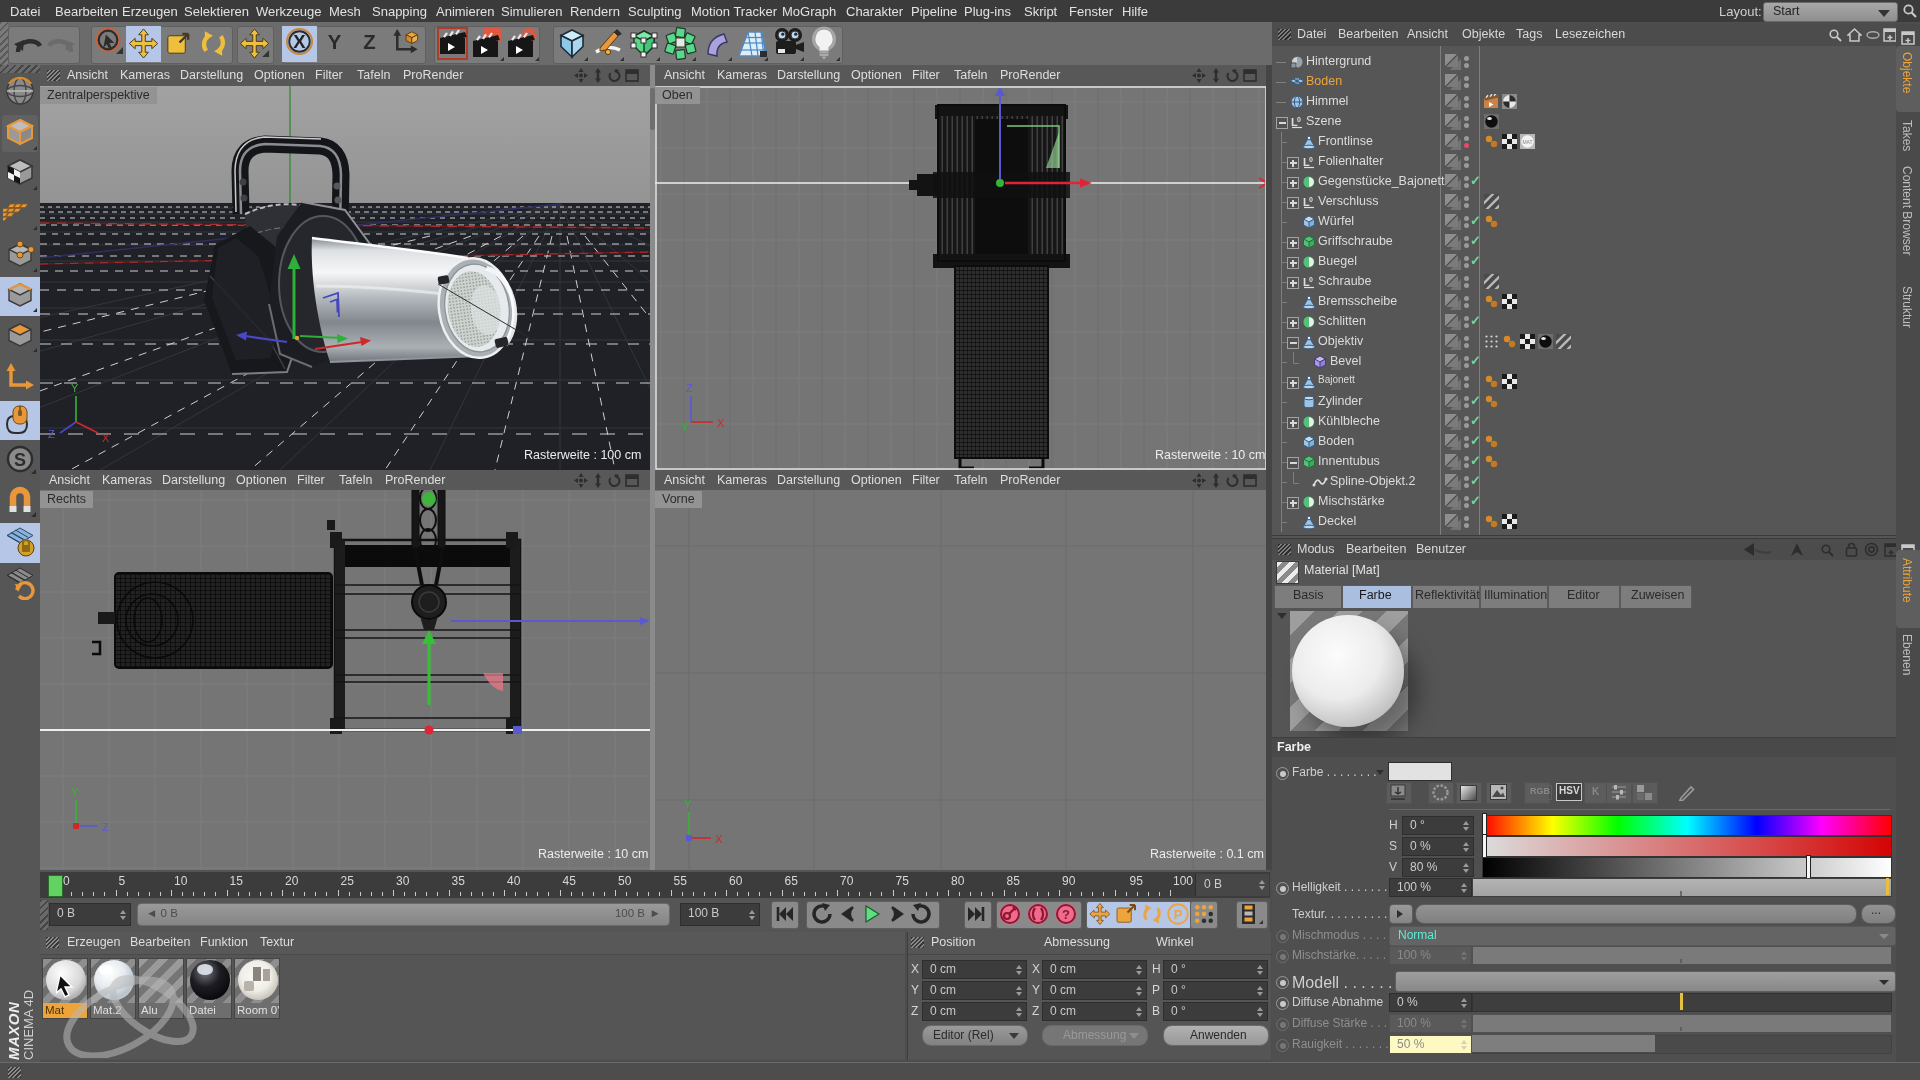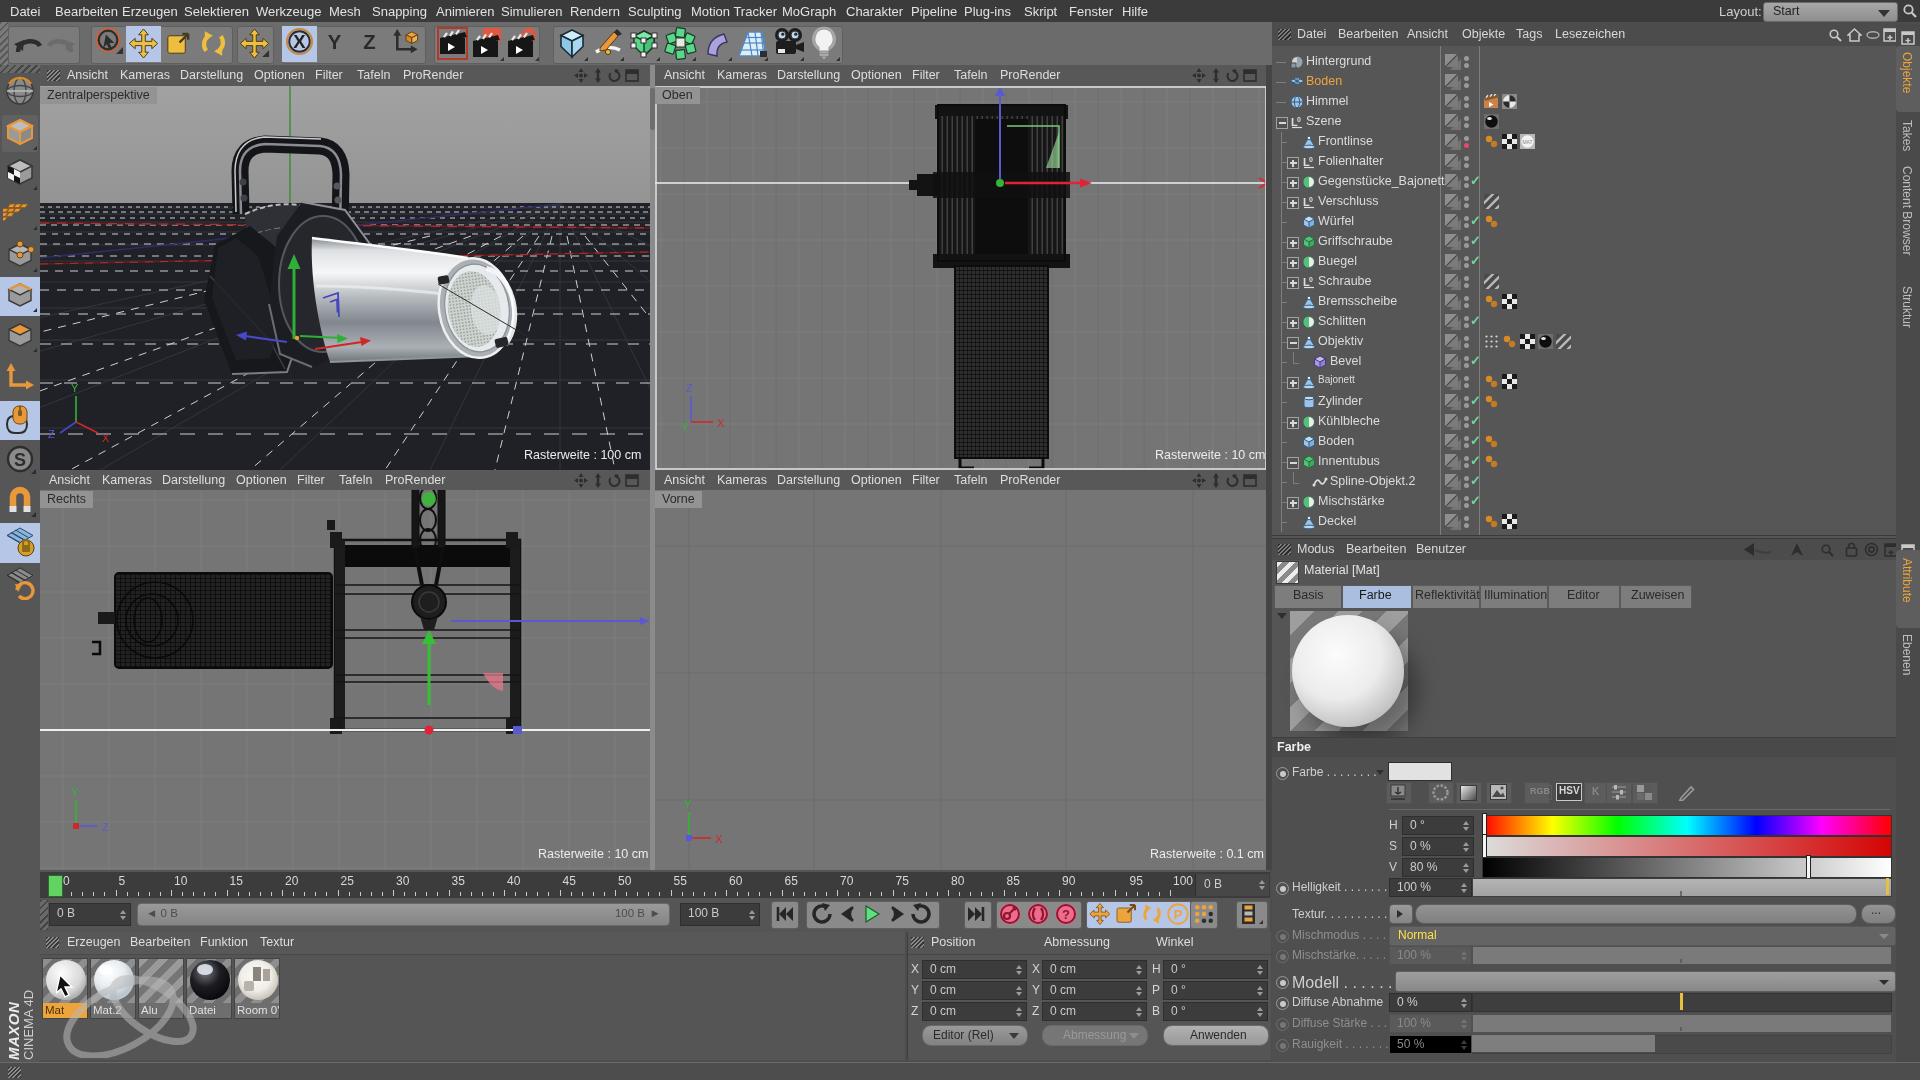--- a/index.html
+++ b/index.html
@@ -2036,21 +2036,21 @@
       </div>
       <div class="abs" style="left:143px;top:147px;width:440px;height:18px;background:linear-gradient(#939393,#808080);border-radius:9px;border:1px solid #5e5e5e;"></div>
       <div class="abs" style="left:589px;top:147px;width:33px;height:18px;background:linear-gradient(#939393,#808080);border-radius:9px;border:1px solid #5e5e5e;">
         <span class="tx" style="left:9px;top:-2px;color:#2e2e2e;font-size:12px;">...</span>
       </div>
       <div class="abs" style="left:4px;top:173px;width:11px;height:11px;border-radius:50%;border:1.5px solid #6e6e6e;">
         <div class="abs" style="left:2.5px;top:2.5px;width:6px;height:6px;border-radius:50%;background:#777;"></div>
       </div>
       <span class="tx" style="left:20px;top:171px;color:#8f8f8f;font-size:12px;">Mischmodus . . . .</span>
       <div class="abs" style="left:117px;top:169px;width:505px;height:18px;background:#646464;border-radius:3px;border:1px solid #585858;">
-        <span class="tx" style="left:8px;top:1px;color:#fde047;font-size:12px;">Normal</span>
+        <span class="tx" style="left:8px;top:1px;color:#5eead4;font-size:12px;">Normal</span>
         <div class="abs" style="right:6px;top:7px;border-left:5px solid transparent;border-right:5px solid transparent;border-top:5px solid #8a8a8a;"></div>
       </div>
       <div class="abs" style="left:4px;top:193px;width:11px;height:11px;border-radius:50%;border:1.5px solid #6e6e6e;">
         <div class="abs" style="left:2.5px;top:2.5px;width:6px;height:6px;border-radius:50%;background:#777;"></div>
       </div>
       <span class="tx" style="left:20px;top:191px;color:#8f8f8f;font-size:12px;">Mischstärke. . . . .</span>
       <div class="abs" style="left:117px;top:189px;width:81px;height:17px;background:#5a5a5a;border:1px solid #515151;">
         <span class="tx" style="left:7px;top:1px;color:#8a8a8a;font-size:12px;">100 %</span>
         <div class="udar" style="opacity:0.4"></div>
       </div>
@@ -2081,21 +2081,21 @@
       <div class="abs" style="left:117px;top:257px;width:81px;height:17px;background:#5a5a5a;border:1px solid #515151;">
         <span class="tx" style="left:7px;top:1px;color:#8a8a8a;font-size:12px;">100 %</span>
         <div class="udar" style="opacity:0.4"></div>
       </div>
       <div class="abs" style="left:200px;top:257px;width:418px;height:17px;background:#7a7a7a;border:1px solid #515151;"></div>
       <div class="abs" style="left:408px;top:270px;width:2px;height:4px;background:#5e5e5e;"></div>
       <div class="abs" style="left:4px;top:282px;width:11px;height:11px;border-radius:50%;border:1.5px solid #6e6e6e;">
         <div class="abs" style="left:2.5px;top:2.5px;width:6px;height:6px;border-radius:50%;background:#777;"></div>
       </div>
       <span class="tx" style="left:20px;top:280px;color:#8f8f8f;font-size:12px;">Rauigkeit . . . . . . .</span>
-      <div class="abs" style="left:117px;top:278px;width:81px;height:17px;background:#000000;border:1px solid #515151;">
+      <div class="abs" style="left:117px;top:278px;width:81px;height:17px;background:#fef9c3;border:1px solid #515151;">
         <span class="tx" style="left:7px;top:1px;color:#8a8a8a;font-size:12px;">50 %</span>
         <div class="udar" style="opacity:0.4"></div>
       </div>
       <div class="abs" style="left:200px;top:278px;width:418px;height:17px;background:#4a4a4a;border:1px solid #424242;"></div>
       <div class="abs" style="left:200px;top:278px;width:183px;height:17px;background:#7e7e7e;"></div>
     </div>
 </div>
 
 <div class="abs" id="rtabs" style="left:1896px;top:24px;width:24px;height:1056px;background:#4a4a4a;">
  <svg class="abs" style="left:5px;top:6px;" width="14" height="15" viewBox="0 0 14 15">

